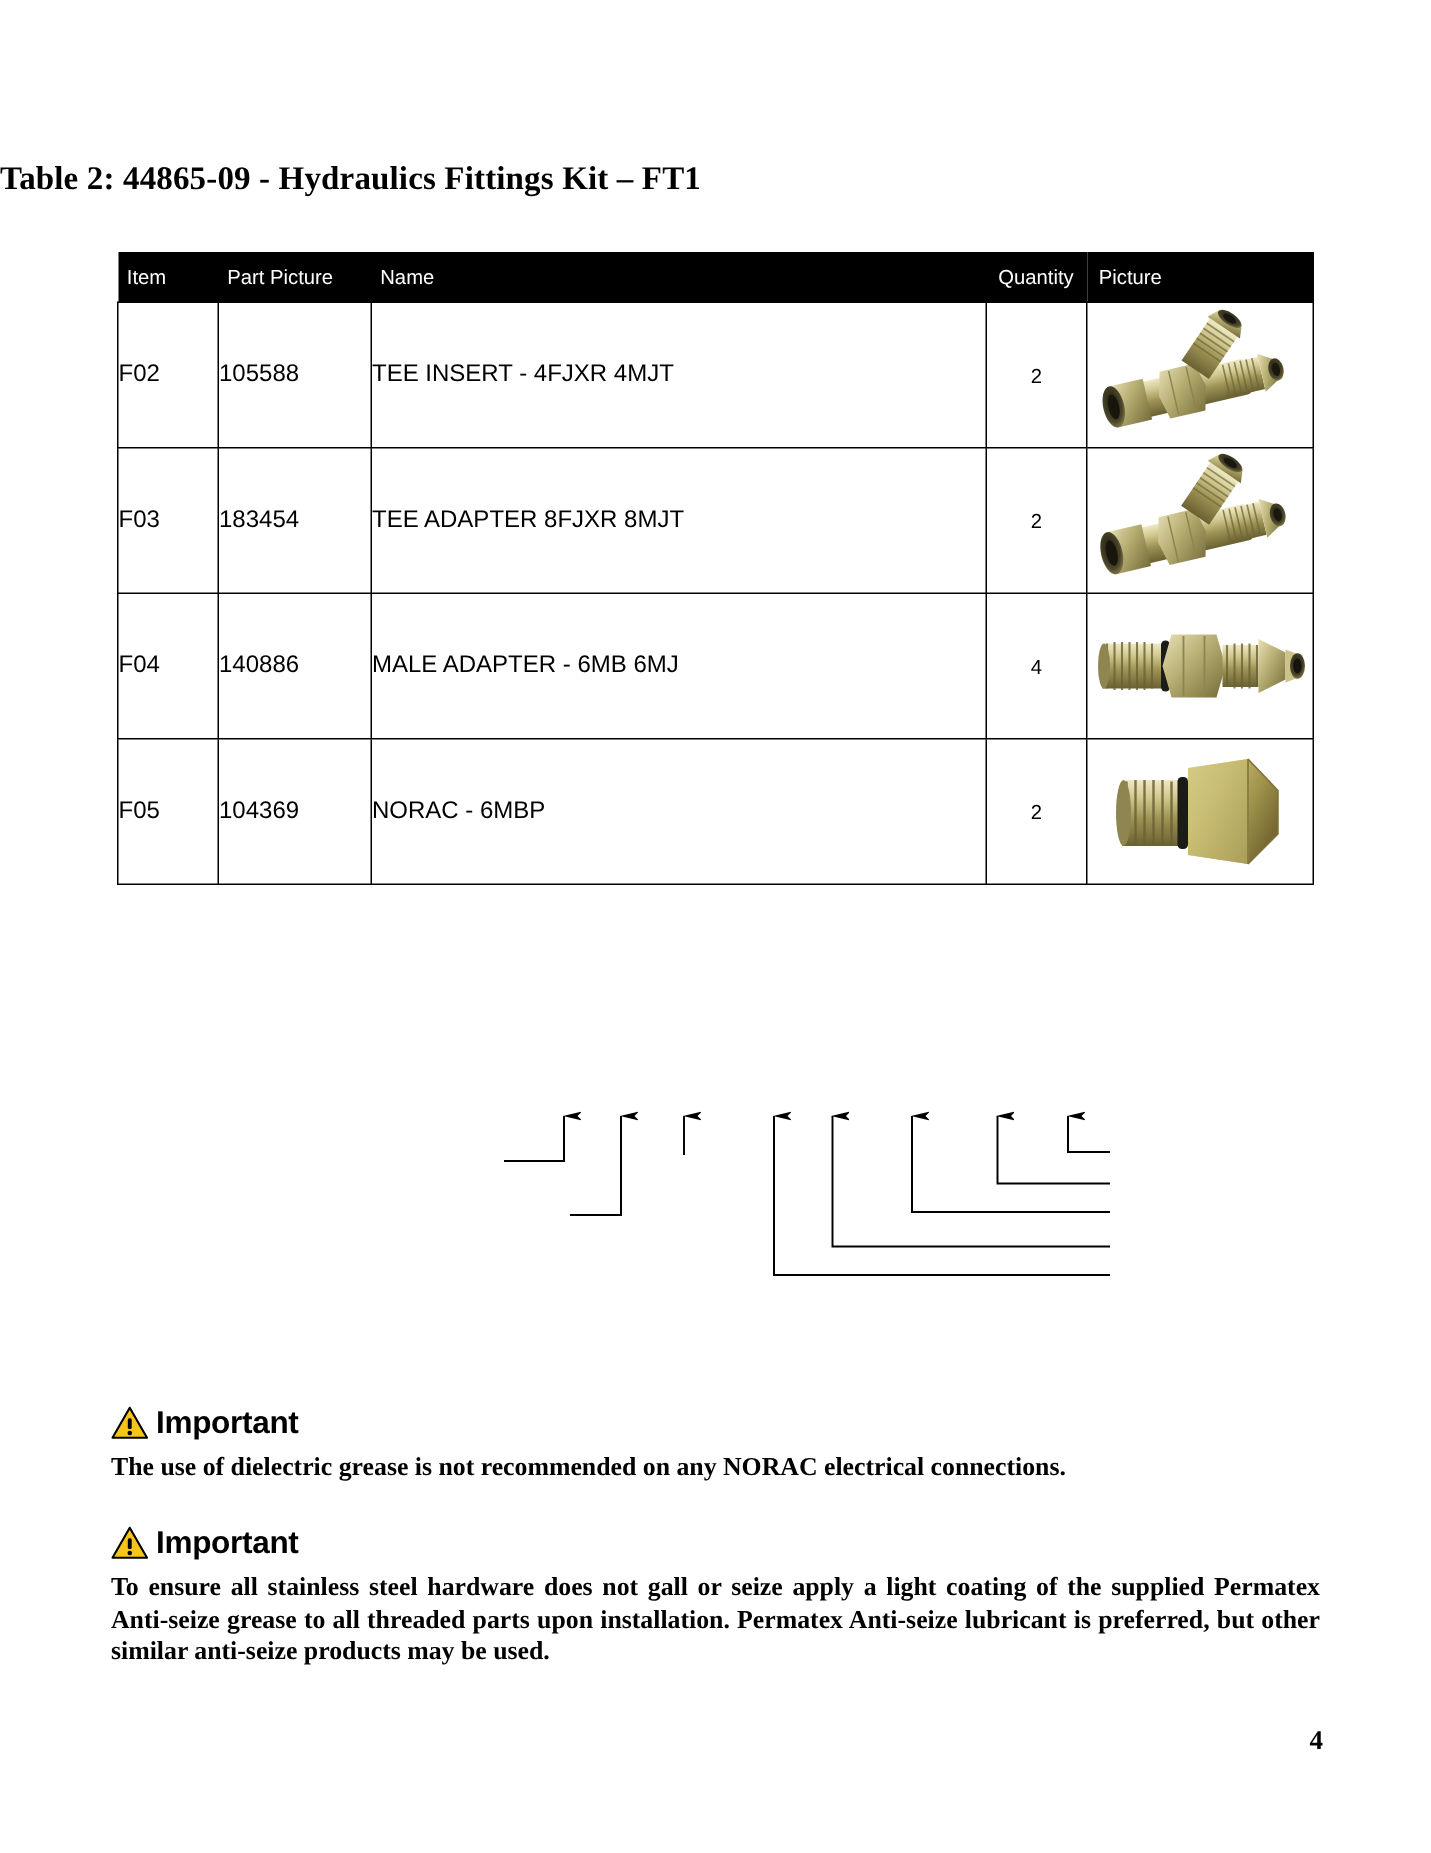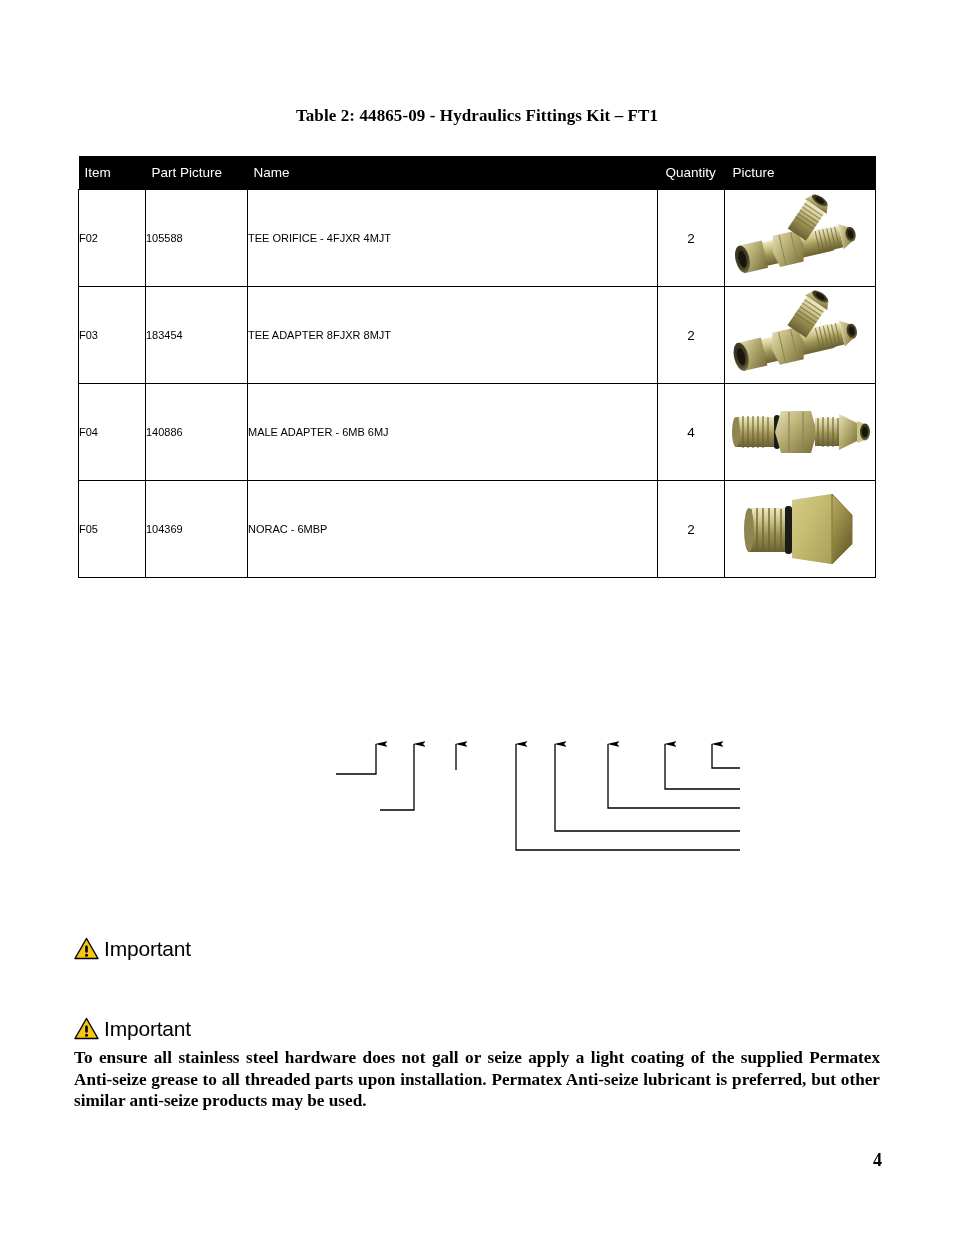--- a/index.html
+++ b/index.html
@@ -15,33 +15,33 @@
     color: #000000;
     overflow: hidden;
   }
 
   
   .page-title {
     position: absolute;
     left: 0;
     top: 106px;
     width: 954px;
-    text-align: center;
+    text-align: left;
     font-family: "Liberation Serif", serif;
     font-weight: bold;
-    font-size: 17px;
+    font-size: 22px;
     letter-spacing: 0.1px;
     color: #000;
   }
 
   
   .parts-table {
     position: absolute;
     left: 78px;
-    top: 156px;
+    top: 168px;
     width: 797px;
     border-collapse: collapse;
     table-layout: fixed;
   }
   .parts-table td, .parts-table th {
     border: 1.5px solid #000;
     padding: 0;
     vertical-align: middle;
   }
   .parts-table thead th {
@@ -60,21 +60,21 @@
   .th-picture  { text-align: left; padding-left: 8px !important; }
 
   .col-item     { width: 67px; }
   .col-part     { width: 102px; }
   .col-name     { width: 410px; }
   .col-qty      { width: 67px; }
   .col-picture  { width: 151px; }
 
   .parts-table tbody tr { height: 96px; }
   .cell-item, .cell-part, .cell-name {
-    font-size: 11px;
+    font-size: 16px;
     padding-left: 6px;
     color: #000;
   }
   .cell-qty {
     font-size: 13.5px;
     text-align: center;
     color: #000;
   }
   .cell-picture {
     padding: 0;
@@ -105,21 +105,21 @@
   
   .important-block { position: absolute; left: 74px; width: 806px; }
   .important-head {
     display: flex;
     align-items: center;
     gap: 5px;
     height: 26px;
   }
   .important-head .label {
     font-family: "Liberation Sans", sans-serif;
-    font-weight: normal;
+    font-weight: bold;
     font-size: 21px;
     line-height: 1;
     letter-spacing: -0.2px;
     color: #000;
   }
   .warn-icon { display: block; }
 
   .important-body {
     font-family: "Liberation Serif", serif;
     font-weight: bold;
@@ -165,21 +165,21 @@
       <th>Name</th>
       <th class="th-quantity">Quantity</th>
       <th class="th-picture">Picture</th>
     </tr>
   </thead>
   <tbody>
 
     <tr>
       <td class="cell-item">F02</td>
       <td class="cell-part">105588</td>
-      <td class="cell-name">TEE ORIFICE - 4FJXR 4MJT</td>
+      <td class="cell-name">TEE INSERT - 4FJXR 4MJT</td>
       <td class="cell-qty">2</td>
       <td class="cell-picture">
         <div class="pic-wrap">
           <svg class="fitting" width="140" height="88" viewBox="0 0 140 88">
             <defs>
               <linearGradient id="g-brass-a" x1="0" y1="0" x2="0" y2="1">
                 <stop offset="0%" stop-color="#efe9c4"></stop>
                 <stop offset="28%" stop-color="#cfc68d"></stop>
                 <stop offset="58%" stop-color="#9d9355"></stop>
                 <stop offset="100%" stop-color="#6a6133"></stop>
@@ -399,20 +399,21 @@
 
 <div class="important-block" id="imp1">
   <div class="important-head">
     <svg class="warn-icon" width="25" height="23" viewBox="0 0 25 23">
       <path d="M12.5 1.5 L24 21.5 L1 21.5 Z" fill="#f5c518" stroke="#000" stroke-width="1.4" stroke-linejoin="round"></path>
       <rect x="11.2" y="8.5" width="2.6" height="7.2" rx="1.1" fill="#000"></rect>
       <circle cx="12.5" cy="18.3" r="1.5" fill="#000"></circle>
     </svg>
     <span class="label">Important</span>
   </div>
+  <div class="important-body single">The use of dielectric grease is not recommended on any NORAC electrical connections.</div>
 </div>
 
 <div class="important-block" id="imp2">
   <div class="important-head">
     <svg class="warn-icon" width="25" height="23" viewBox="0 0 25 23">
       <path d="M12.5 1.5 L24 21.5 L1 21.5 Z" fill="#f5c518" stroke="#000" stroke-width="1.4" stroke-linejoin="round"></path>
       <rect x="11.2" y="8.5" width="2.6" height="7.2" rx="1.1" fill="#000"></rect>
       <circle cx="12.5" cy="18.3" r="1.5" fill="#000"></circle>
     </svg>
     <span class="label">Important</span>

